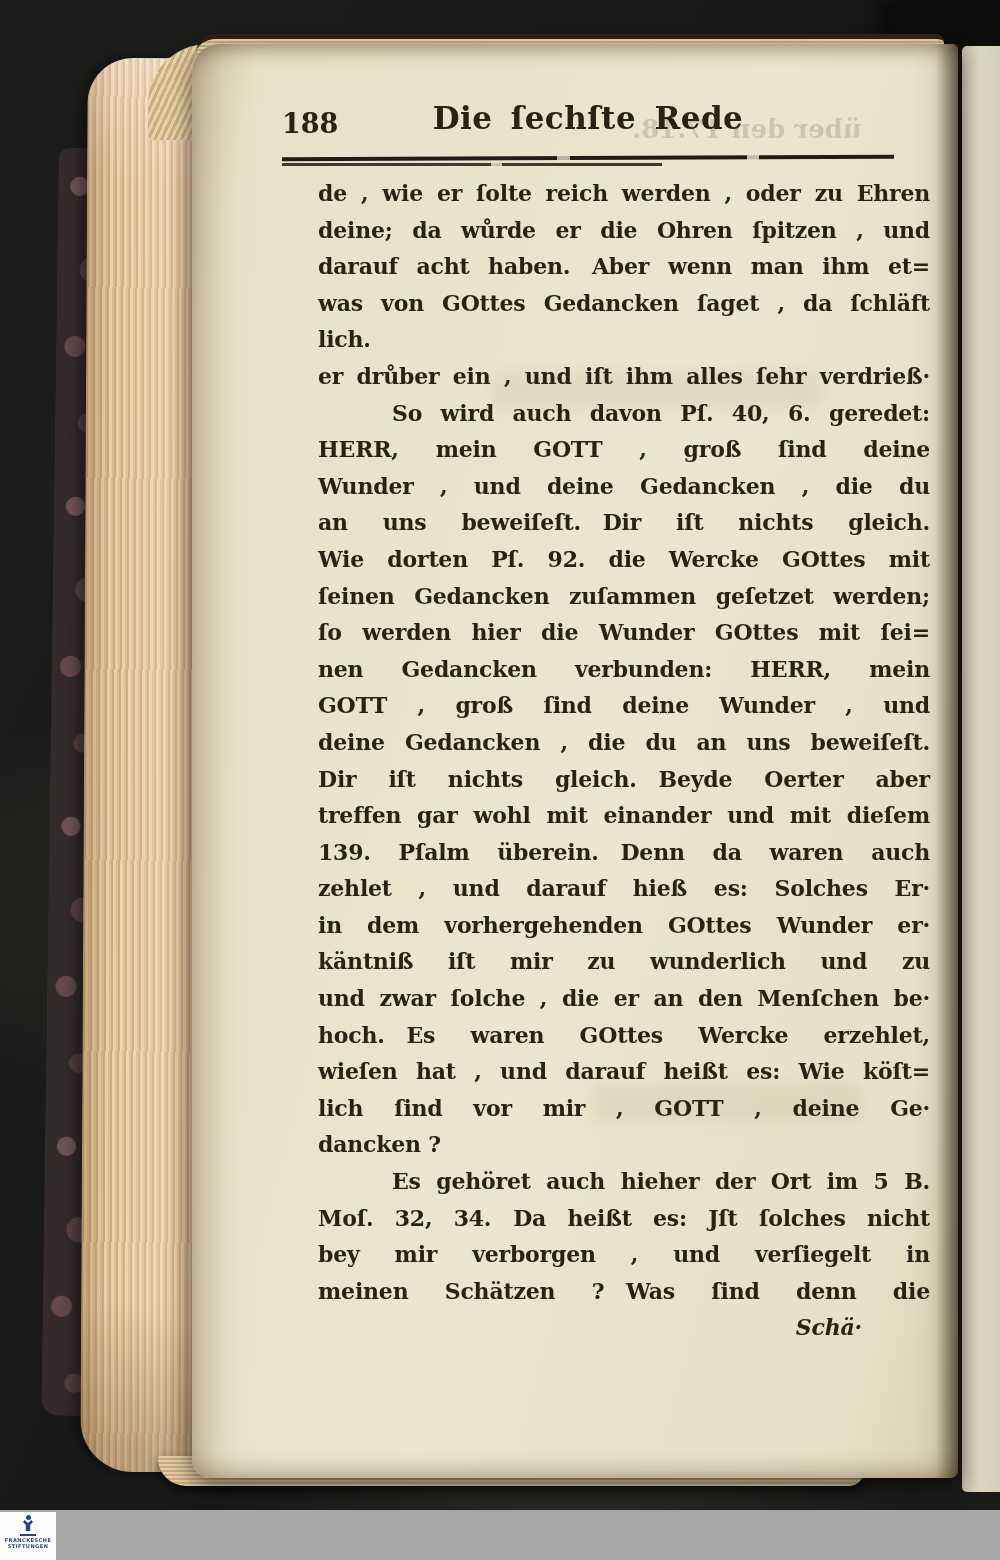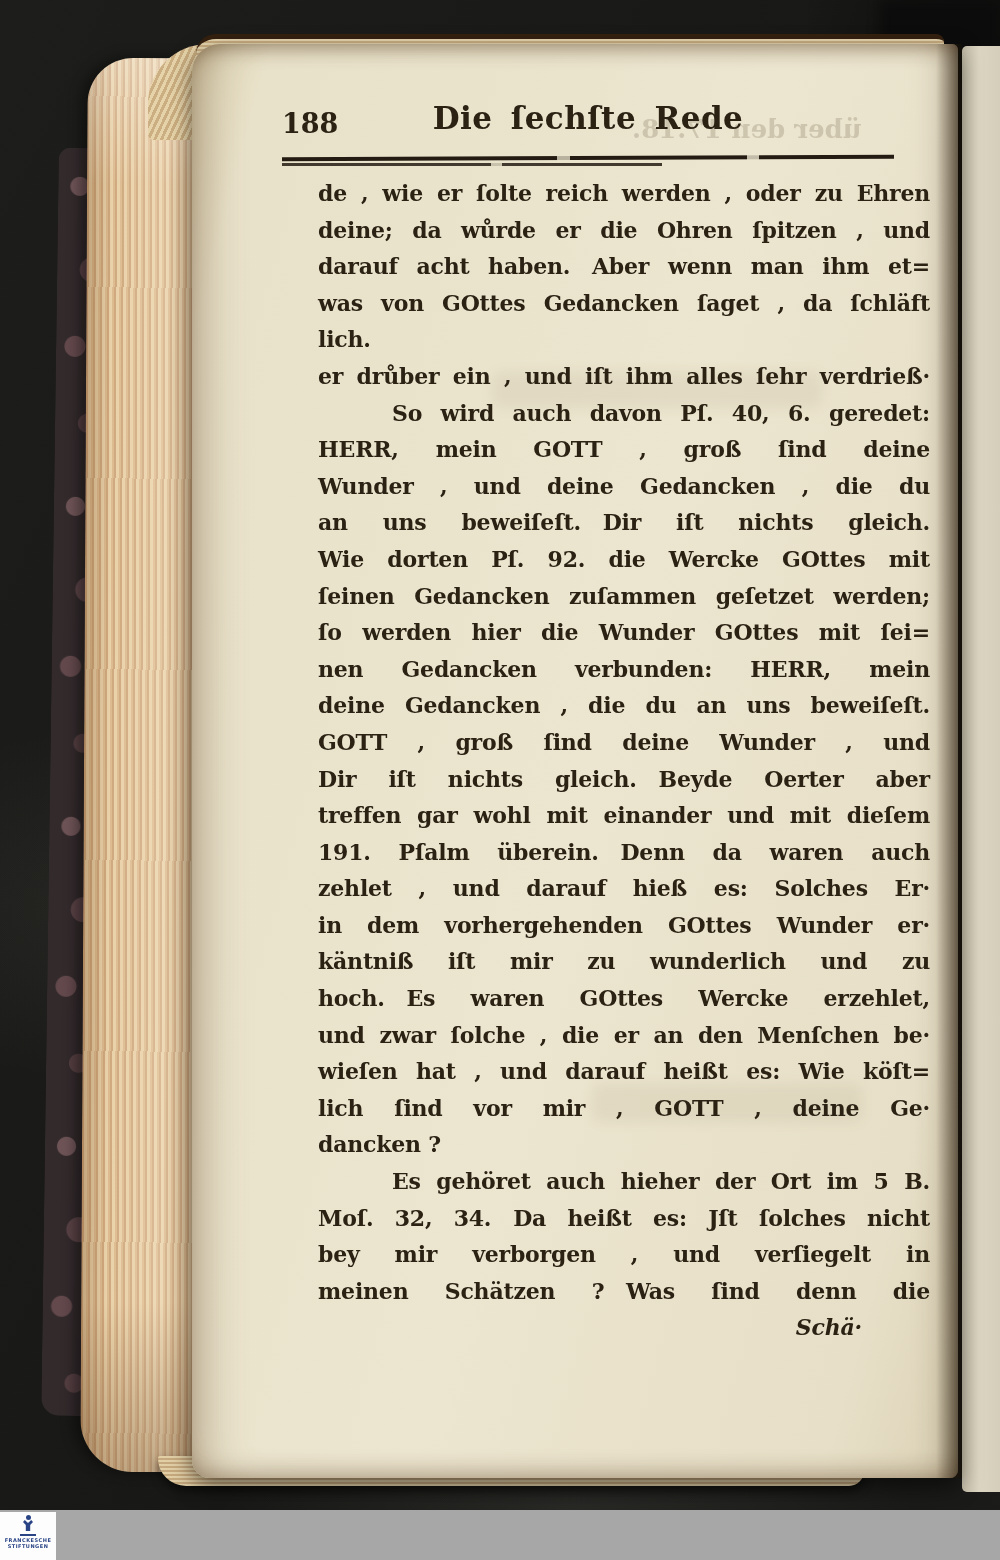--- a/index.html
+++ b/index.html
@@ -128,30 +128,30 @@
         <div class="line l">lich.</div>
         <div class="line j">er drůber ein , und iſt ihm alles ſehr verdrieß·</div>
         <div class="line ji">So wird auch davon Pſ. 40, 6. geredet:</div>
         <div class="line j">HERR, mein GOTT , groß ſind deine</div>
         <div class="line j">Wunder , und deine Gedancken , die du</div>
         <div class="line j">an uns beweiſeſt. Dir iſt nichts gleich.</div>
         <div class="line j">Wie dorten Pſ. 92. die Wercke GOttes mit</div>
         <div class="line j">ſeinen Gedancken zuſammen geſetzet werden;</div>
         <div class="line j">ſo werden hier die Wunder GOttes mit ſei=</div>
         <div class="line j">nen Gedancken verbunden: HERR, mein</div>
+        <div class="line j">GOTT , groß ſind deine Wunder , und</div>
         <div class="line j">deine Gedancken , die du an uns beweiſeſt.</div>
-        <div class="line j">GOTT , groß ſind deine Wunder , und</div>
         <div class="line j">Dir iſt nichts gleich. Beyde Oerter aber</div>
         <div class="line j">treffen gar wohl mit einander und mit dieſem</div>
-        <div class="line j">191. Pſalm überein. Denn da waren auch</div>
+        <div class="line j">139. Pſalm überein. Denn da waren auch</div>
         <div class="line j">zehlet , und darauf hieß es: Solches Er·</div>
         <div class="line j">in dem vorhergehenden GOttes Wunder er·</div>
         <div class="line j">käntniß iſt mir zu wunderlich und zu</div>
+        <div class="line j">und zwar ſolche , die er an den Menſchen be·</div>
         <div class="line j">hoch. Es waren GOttes Wercke erzehlet,</div>
-        <div class="line j">und zwar ſolche , die er an den Menſchen be·</div>
         <div class="line j">wieſen hat , und darauf heißt es: Wie köſt=</div>
         <div class="line j">lich ſind vor mir , GOTT , deine Ge·</div>
         <div class="line l">dancken ?</div>
         <div class="line ji">Es gehöret auch hieher der Ort im 5 B.</div>
         <div class="line j">Moſ. 32, 34. Da heißt es: Jſt ſolches nicht</div>
         <div class="line j">bey mir verborgen , und verſiegelt in</div>
         <div class="line j">meinen Schätzen ? Was ſind denn die</div>
         <div class="line r">Schä·</div>
       </div>
   </div>

